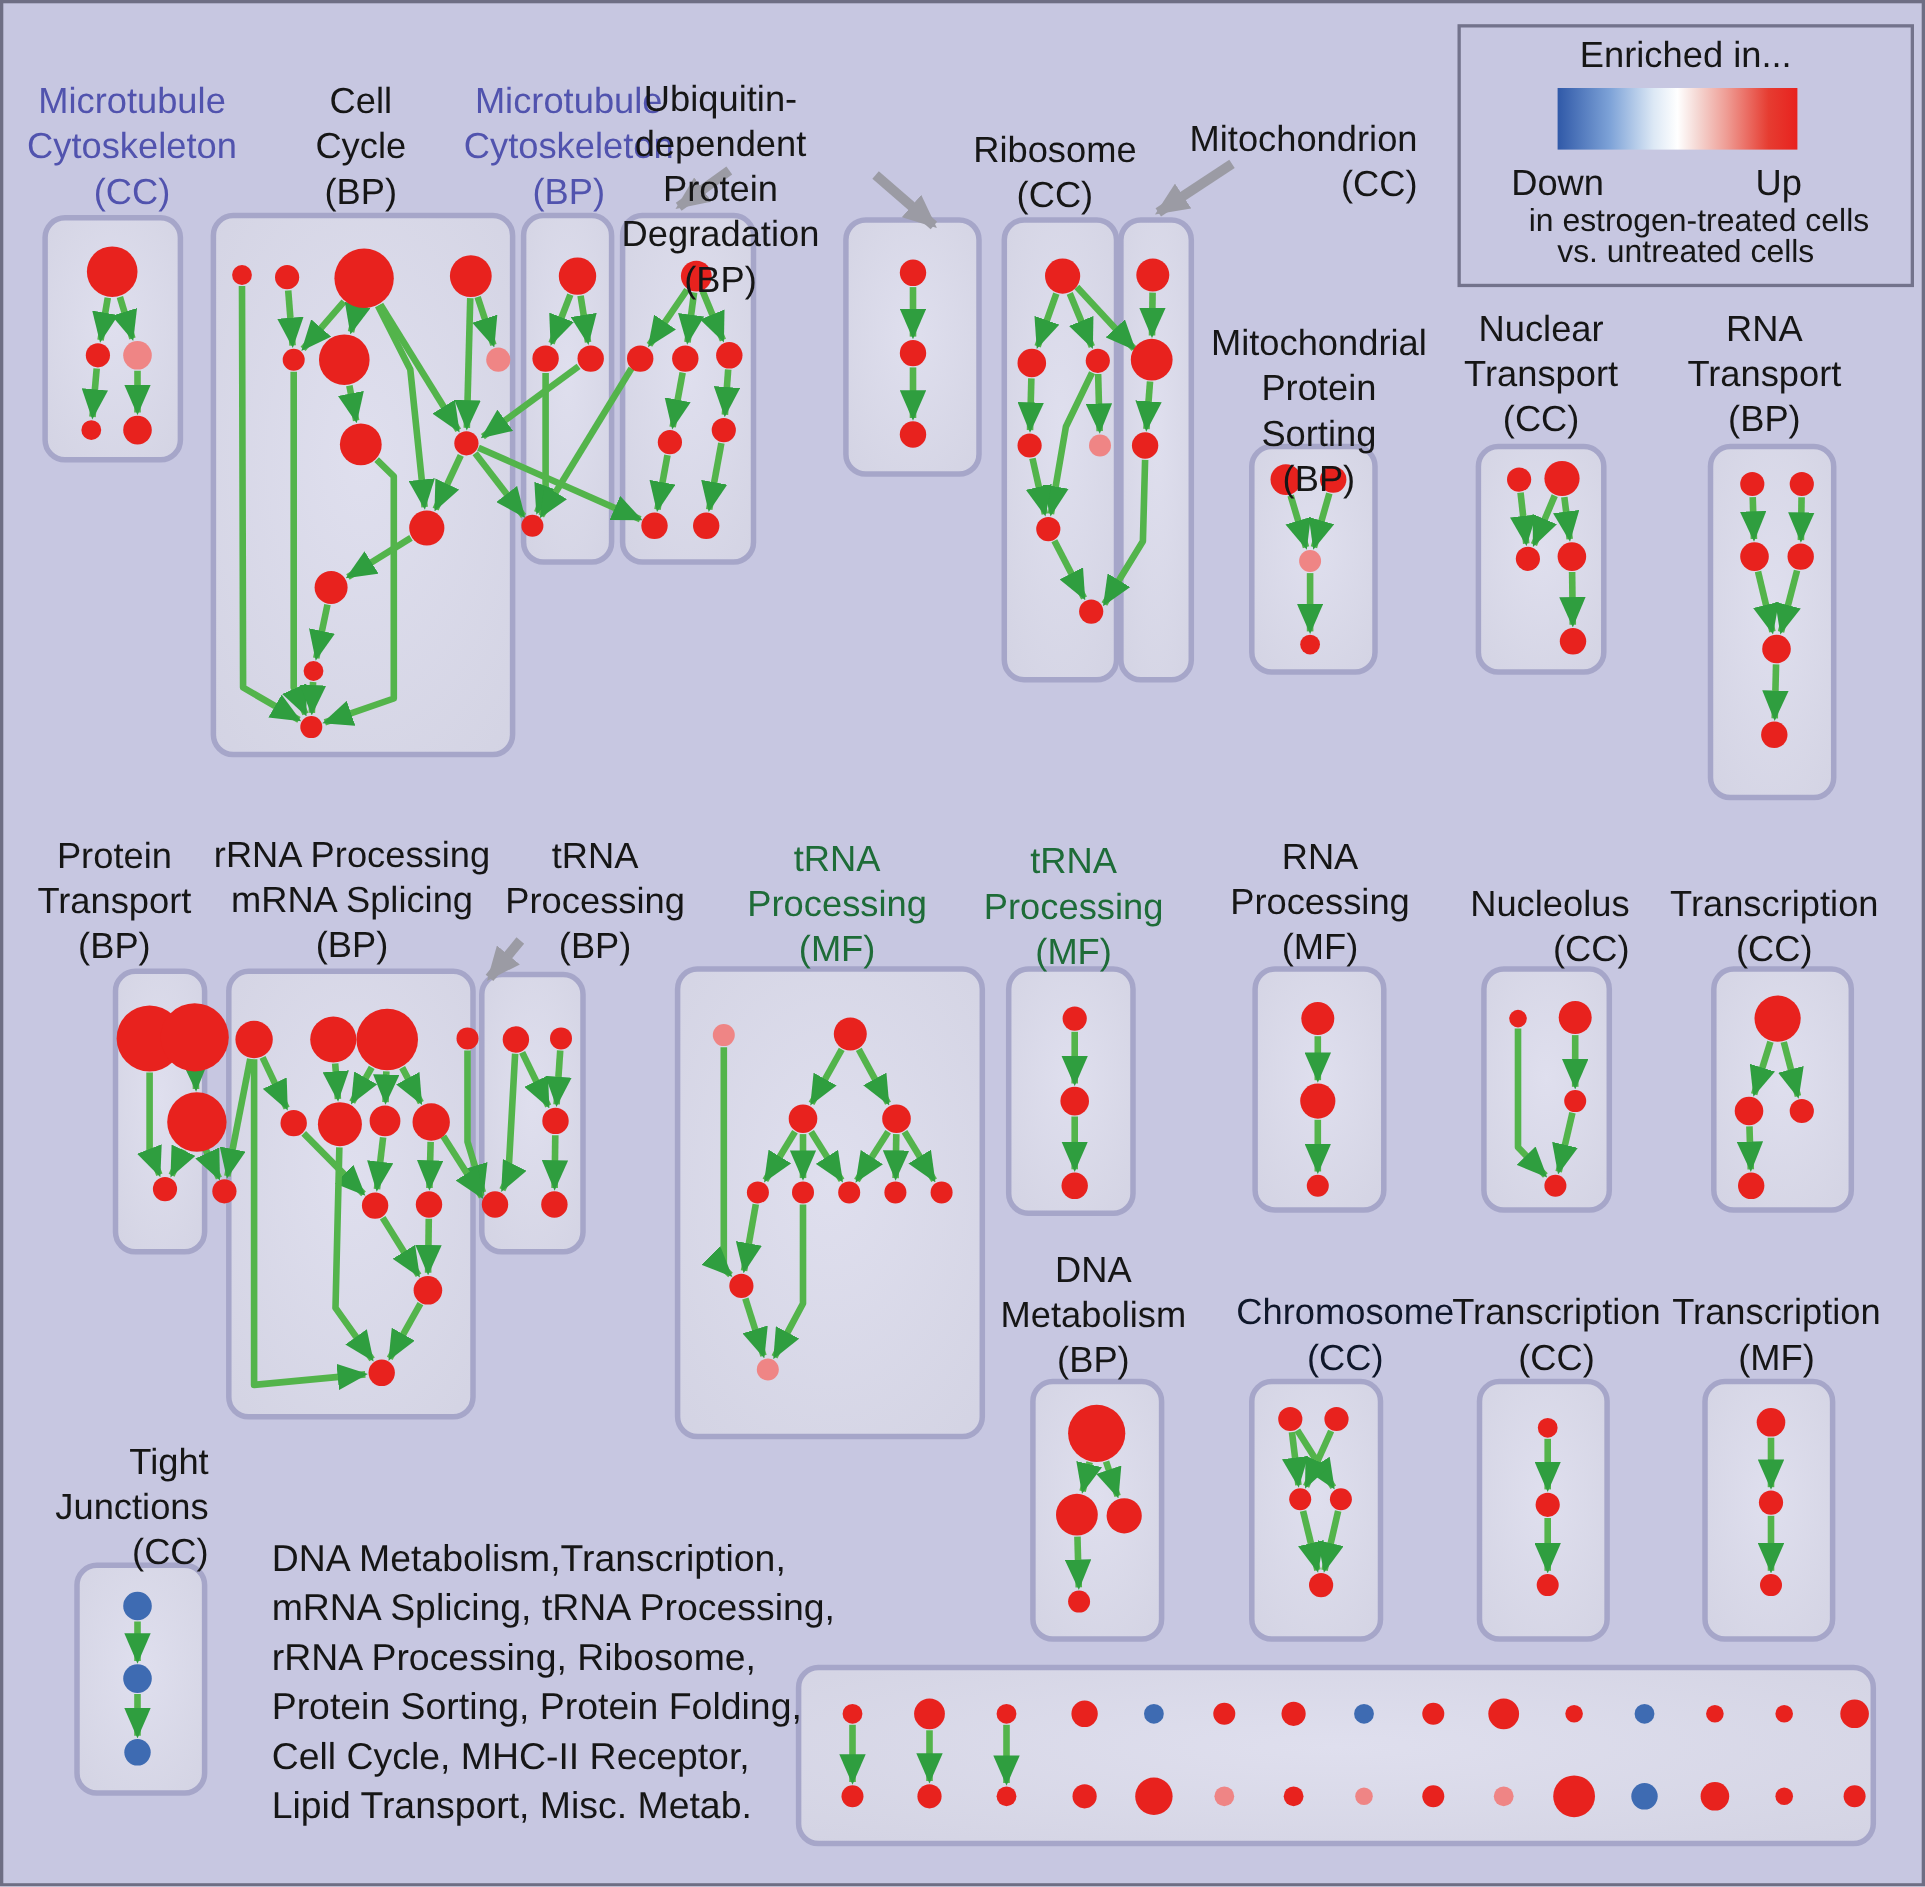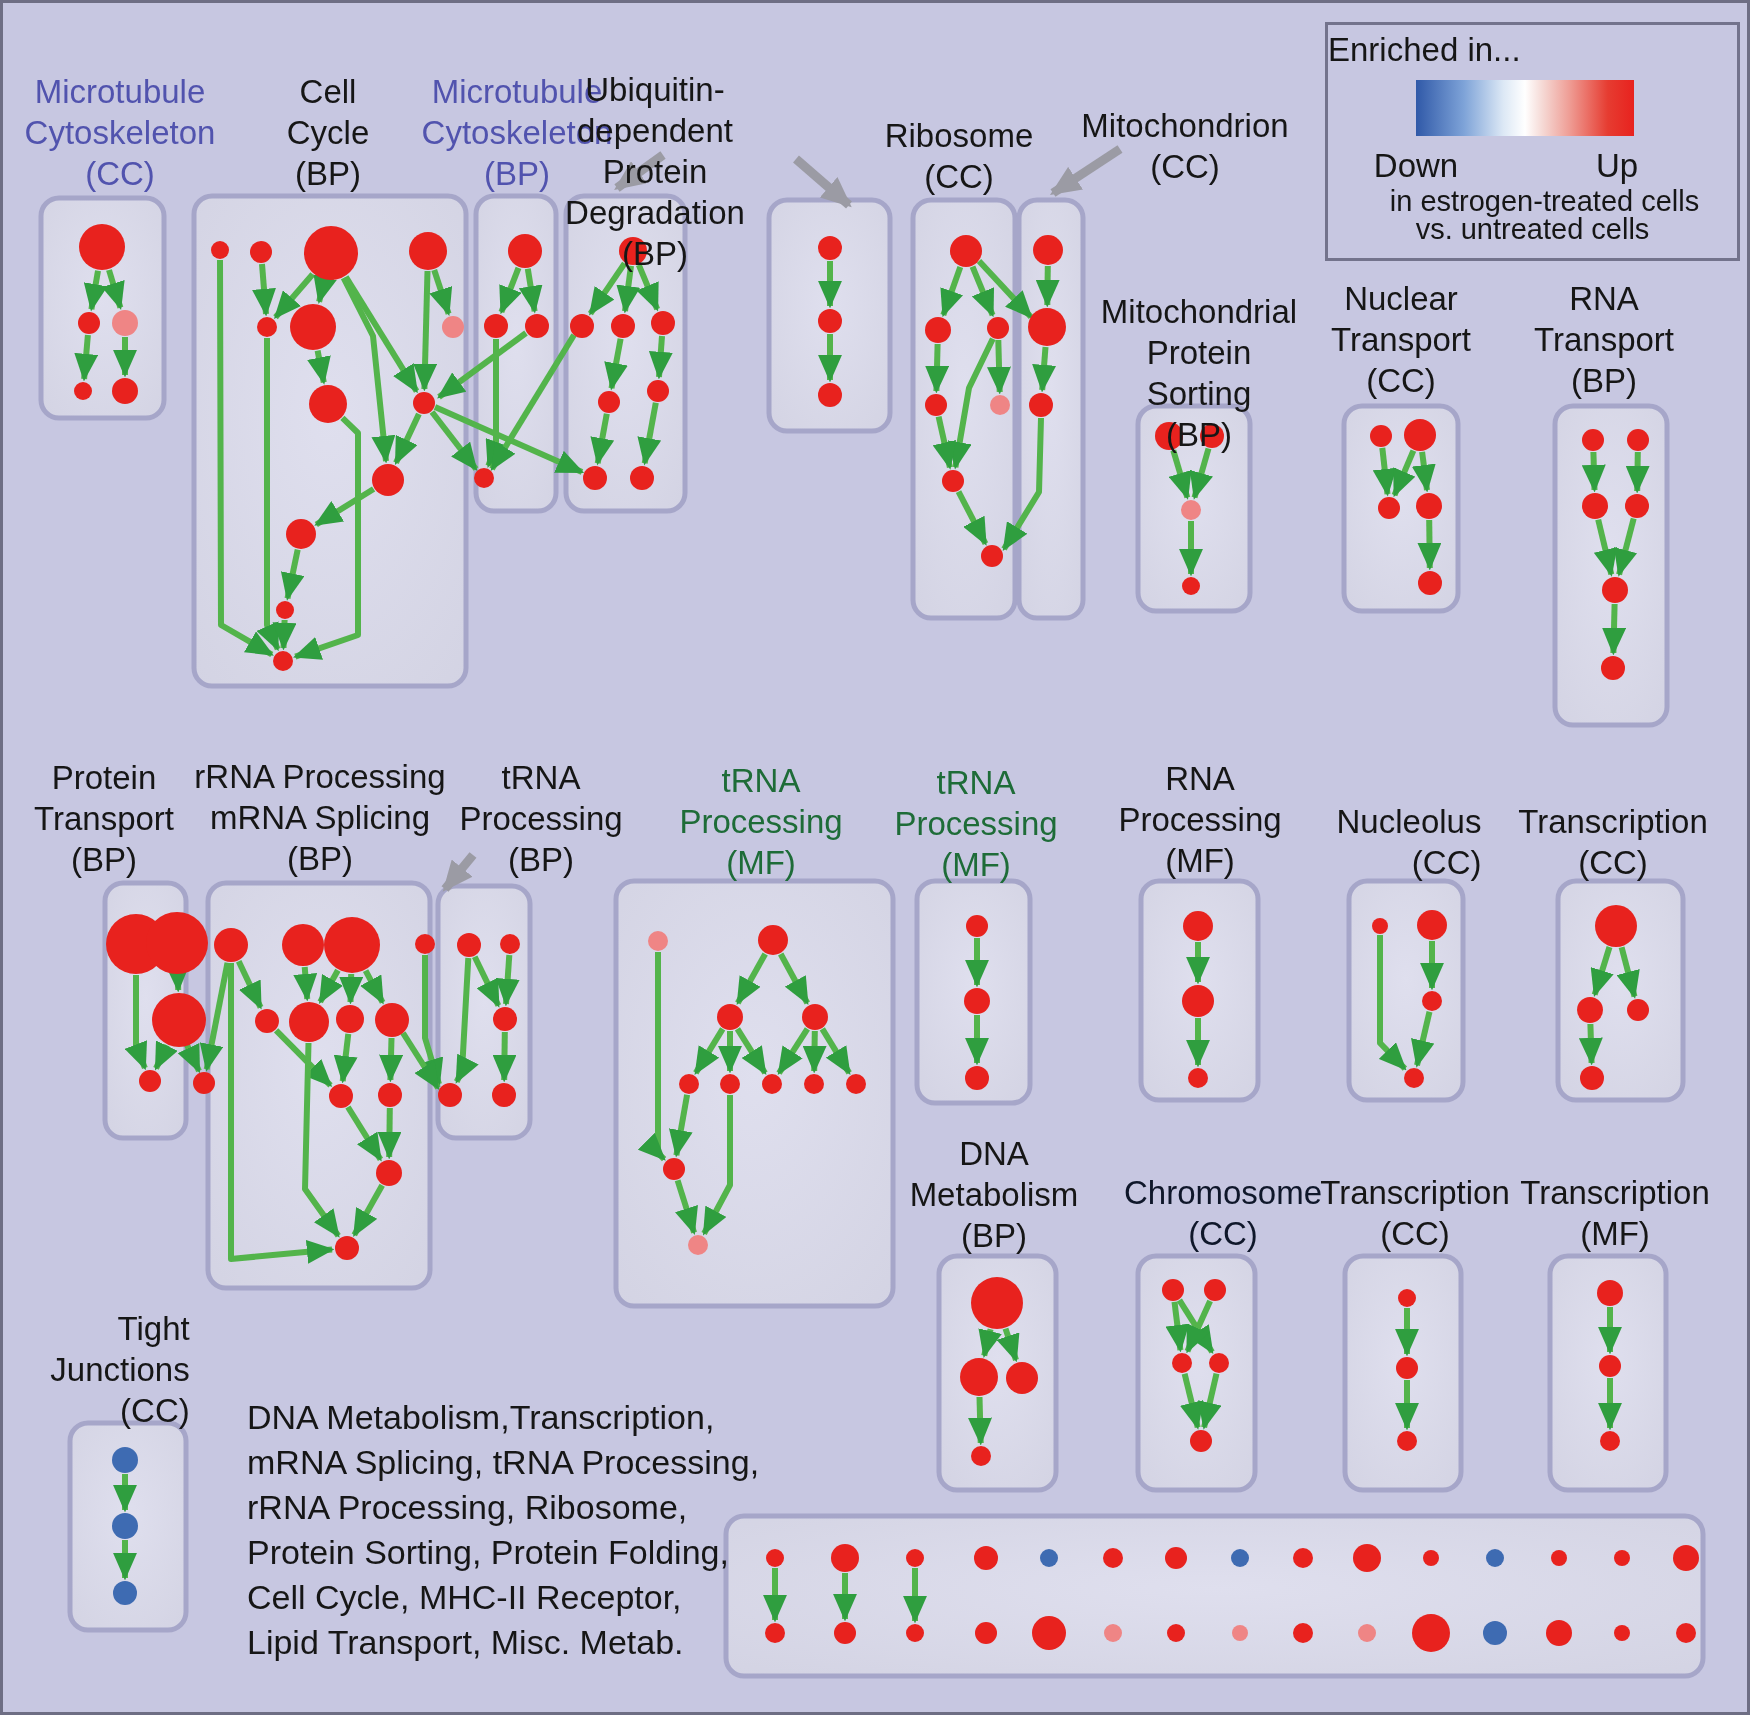--- a/index.html
+++ b/index.html
@@ -9,21 +9,21 @@
   #net{position:absolute;left:0;top:0;}
   .box{fill:url(#boxg);stroke:#a6a6c9;stroke-width:5;}
   .edge{fill:none;stroke:#53b44b;stroke-width:6;stroke-linejoin:round;}
   .garrow{fill:none;stroke:#9b9ba4;stroke-width:9;}
   .lbl{position:absolute;transform:translateX(-50%);text-align:center;
        white-space:pre-line;font-size:33px;line-height:41px;color:#161616;}
   #textblock{position:absolute;left:244px;top:1392px;white-space:pre-line;
        font-size:34px;line-height:45px;color:#161616;}
   .legend{position:absolute;left:1322px;top:19px;width:415px;height:239px;
        border:3px solid #73738c;box-sizing:border-box;}
-  .leg-title{position:absolute;top:6px;width:100%;text-align:left;
+  .leg-title{position:absolute;top:6px;width:100%;text-align:center;
        font-size:33px;line-height:38px;color:#161616;}
   .leg-bar{position:absolute;left:88px;top:55px;width:218px;height:56px;
        background:linear-gradient(90deg,#3059a8 0%,#7ea3d8 22%,#dce8f5 40%,
        #ffffff 50%,#f5d9d5 58%,#ef9f97 70%,#e63c31 88%,#e8221e 100%);}
   .leg-down{position:absolute;left:88px;top:122px;transform:translateX(-50%);
        font-size:33px;color:#161616;}
   .leg-up{position:absolute;left:289px;top:122px;transform:translateX(-50%);
        font-size:33px;color:#161616;}
   .leg-sub1{position:absolute;top:160px;width:100%;text-align:center;
        font-size:29px;color:#161616;margin-left:12px;}
@@ -361,21 +361,21 @@
       <div class="lbl" style="left: 514px; top: 68px; color: rgb(81, 83, 174);">Microtubule
 Cytoskeleton
 (BP)</div>
       <div class="lbl" style="left: 652px; top: 66px; color: rgb(22, 22, 22);">Ubiquitin-
 dependent
 Protein
 Degradation
 (BP)</div>
       <div class="lbl" style="left: 956px; top: 112px; color: rgb(22, 22, 22);">Ribosome
 (CC)</div>
-      <div class="lbl" style="left: 1182px; top: 102px; color: rgb(22, 22, 22);">Mitochondrion
+      <div class="lbl" style="left: 1182px; top: 102px; color: rgb(22, 22, 22); text-align: right;">Mitochondrion
 (CC)</div>
       <div class="lbl" style="left: 1196px; top: 244px; color: rgb(22, 22, 22); margin-top: 44px;">Mitochondrial
 Protein
 Sorting
 (BP)</div>
       <div class="lbl" style="left: 1398px; top: 275px; color: rgb(22, 22, 22);">Nuclear
 Transport
 (CC)</div>
       <div class="lbl" style="left: 1601px; top: 275px; color: rgb(22, 22, 22);">RNA
 Transport

